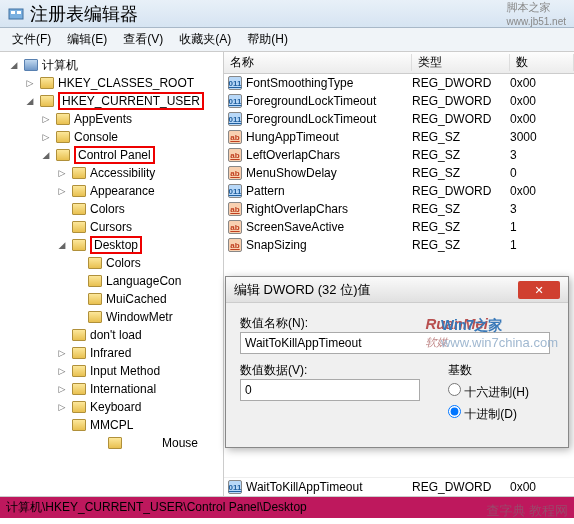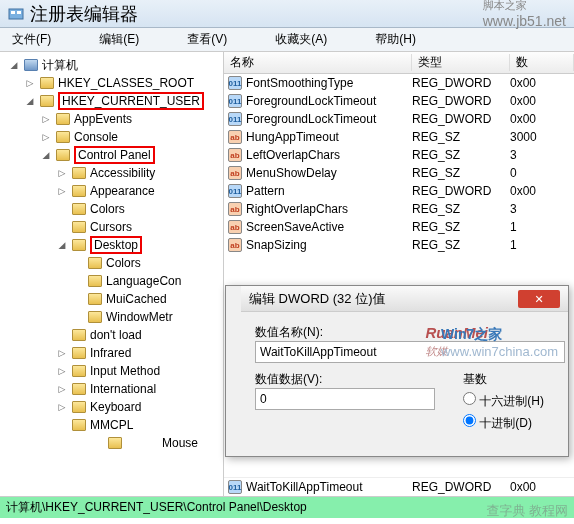--- a/index.html
+++ b/index.html
@@ -1,43 +1,43 @@
 <!DOCTYPE html>
 <html><head>
 <meta charset="utf-8">
 <style>
 * { box-sizing: border-box; margin: 0; padding: 0; font-family: "Microsoft YaHei", "SimSun", sans-serif; }
 body { width: 574px; height: 524px; background: #fff; overflow: hidden; font-size: 12px; position: relative; }
 .titlebar { height: 28px; background: linear-gradient(#e8f0f8, #d6e4f2); display: flex; align-items: center; padding: 0 8px; border-bottom: 1px solid #a8b8c8; }
 .titlebar .icon { width: 16px; height: 16px; margin-right: 6px; display: inline-block; }
 .titlebar .title { font-size: 18px; }
 .titlebar .watermark { margin-left: auto; color: #888; font-size: 11px; }
-.menubar { height: 24px; background: #f0f4f8; display: flex; align-items: center; padding: 0 4px; border-bottom: 1px solid #ccc; gap: 32px; }
+.menubar { height: 24px; background: #f0f4f8; display: flex; align-items: center; padding: 0 4px; border-bottom: 1px solid #ccc; }
 .menubar span { padding: 2px 8px; cursor: default; }
 .main { display: flex; height: 444px; }
 .tree-pane { width: 224px; border-right: 1px solid #ccc; overflow: hidden; padding: 4px 0; position: relative; }
 .tree { font-size: 12px; }
 .tree-item { display: flex; align-items: center; height: 18px; padding-left: 8px; white-space: nowrap; cursor: default; }
 .exp { width: 12px; text-align: center; color: #666; font-size: 9px; cursor: pointer; }
 .folder-icon { width: 14px; height: 12px; background: linear-gradient(#fce79a, #e8c050); border: 1px solid #b0903a; border-radius: 1px; margin: 0 4px; display: inline-block; }
 .computer-icon { width: 14px; height: 12px; background: linear-gradient(#c0d8f0, #7098c8); border: 1px solid #5880b0; border-radius: 1px; margin: 0 4px; }
 .highlight-red { border: 2px solid #e00; padding: 0 2px; }
 .list-pane { flex: 1; overflow: hidden; position: relative; }
 .list-header { display: flex; background: linear-gradient(#fdfdfd, #ececec); border-bottom: 1px solid #ccc; height: 22px; align-items: center; }
 .list-header .col { padding: 0 6px; border-right: 1px solid #ddd; font-size: 12px; }
 .col-name { width: 188px; }
 .col-type { width: 98px; }
 .col-data { flex: 1; }
 .list-body { }
 .list-row { display: flex; height: 18px; align-items: center; font-size: 12px; }
-.val-icon { width: 14px; height: 14px; margin: 0 4px; border: 1px solid #888; border-radius: 2px; display: flex; align-items: center; justify-content: center; font-size: 8px; font-weight: bold; }
+.val-icon { width: 14px; height: 14px; margin: 0 4px; border: 1px solid #888; border-radius: 2px; display: flex; align-items: center; justify-content: center; font-size: 8px; font-weight: bold; text-decoration: underline; }
 .val-dword { background: #b8d8f8; color: #2060a0; }
 .val-sz { background: #f8d0b0; color: #c04020; }
-.statusbar { height: 22px; border-top: 1px solid #ccc; display: flex; align-items: center; padding: 0 6px; font-size: 12px; background: #86efac; }
-.dialog { position: absolute; left: 225px; top: 285px; width: 344px; background: #f0f0f0; border: 1px solid #888; box-shadow: 2px 2px 8px rgba(0,0,0,0.3); padding-left: 15px; }
+.statusbar { height: 22px; border-top: 1px solid #ccc; display: flex; align-items: center; padding: 0 6px; font-size: 12px; background: #be185d; }
+.dialog { position: absolute; left: 225px; top: 276px; width: 344px; background: #f0f0f0; border: 1px solid #888; box-shadow: 2px 2px 8px rgba(0,0,0,0.3); }
 .dlg-title { height: 26px; background: linear-gradient(#fafafa, #e0e0e0); display: flex; align-items: center; padding: 0 8px; border-bottom: 1px solid #ccc; font-size: 13px; }
 .dlg-close { margin-left: auto; width: 42px; height: 18px; background: #d04030; color: #fff; text-align: center; font-size: 11px; line-height: 18px; border-radius: 2px; cursor: pointer; }
 .dlg-body { padding: 12px 14px; font-size: 12px; }
 .dlg-row { margin-bottom: 8px; }
 .dlg-input { width: 180px; height: 22px; border: 1px solid #aaa; padding: 0 4px; font-size: 12px; background: #fff; }
 .dlg-radio-grp { display: inline-block; vertical-align: top; margin-left: 28px; }
 .dlg-radio-grp label { display: block; margin-bottom: 4px; }
 .dlg-buttons { text-align: right; padding: 6px 14px 12px; }
 .dlg-btn { width: 72px; height: 24px; background: linear-gradient(#fdfdfd, #e0e0e0); border: 1px solid #888; margin-left: 8px; font-size: 12px; cursor: pointer; }
 .wm1 { position: absolute; right: 80px; top: 12px; color: #c0a0a0; font-size: 15px; font-style: italic; pointer-events: none; }
@@ -51,21 +51,21 @@
   <span class="icon">
     <svg width="16" height="16">
         <rect x="1" y="3" width="14" height="10" fill="#7ab0e0" stroke="#4070a0"></rect>
         <rect x="3" y="5" width="4" height="3" fill="#fff"></rect>
         <rect x="9" y="5" width="4" height="3" fill="#fff"></rect>
       </svg>
   </span>
   <span class="title">注册表编辑器</span>
   <span class="watermark">
     <span>脚本之家</span><br>
-    <span style="font-size:14px">www.jb51.net</span>
+    <span style="font-size:10px">www.jb51.net</span>
   </span>
 </div>
 
 <div class="menubar">
   <span>文件(F)</span>
   <span>编辑(E)</span>
   <span>查看(V)</span>
   <span>收藏夹(A)</span>
   <span>帮助(H)</span>
 </div>

